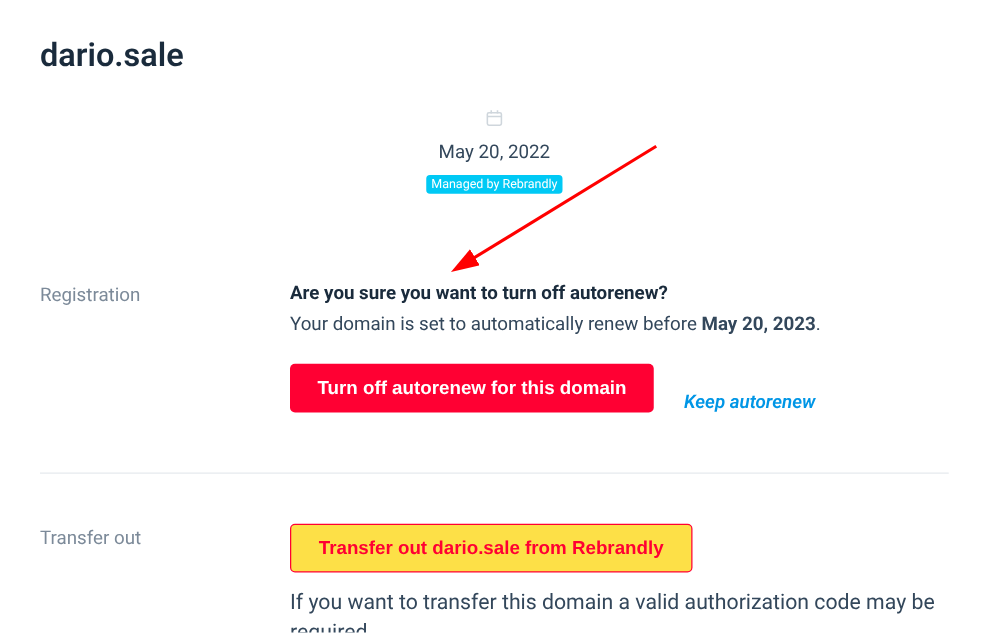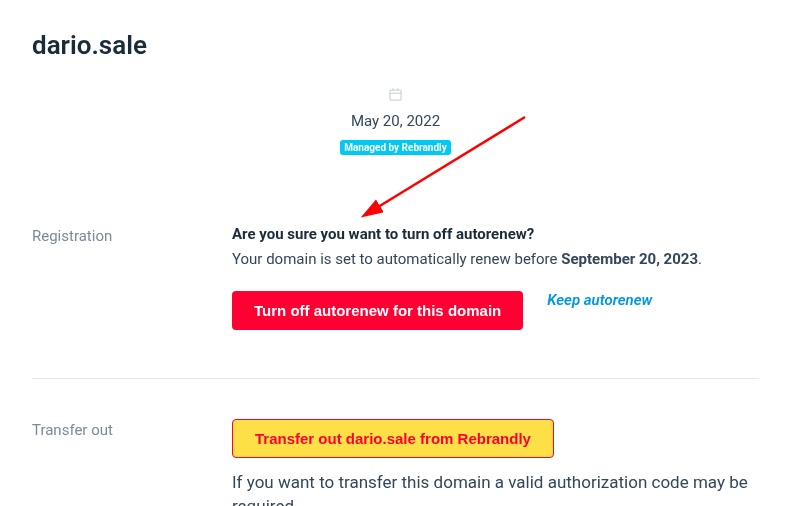--- a/index.html
+++ b/index.html
@@ -30,21 +30,21 @@
       color: #cfd6dc;
     }
     .date-text {
       font-size: 15px;
       color: #33475b;
     }
     .badge {
       background: #00c9f5;
       color: #fff;
       font-size: 10px;
-      font-weight: 700;
+      font-weight: 400;
       padding: 2px 4px;
       border-radius: 3px;
     }
     .section {
       display: flex;
       gap: 20px;
     }
     .section-label {
       width: 180px;
       flex-shrink: 0;
@@ -62,21 +62,21 @@
       margin-bottom: 6px;
     }
     .q-line {
       font-size: 15px;
       color: #33475b;
       line-height: 1.45;
     }
     .q-line strong { font-weight: 700; }
     .btn-row {
       display: flex;
-      align-items: flex-start;
+      align-items: flex-end;
       gap: 24px;
       margin-top: 20px;
     }
     .btn-danger {
       background: #ff0033;
       color: #fff;
       border: none;
       font-size: 15px;
       font-weight: 600;
       padding: 11px 22px;
@@ -142,21 +142,21 @@
   </span>
   <span class="date-text">May 20, 2022</span>
   <span class="badge">Managed by Rebrandly</span>
 </div>
 
 <div class="section">
   <div class="section-label">Registration</div>
   <div class="section-body">
     <div class="q-heading">Are you sure you want to turn off autorenew?</div>
     <div class="q-line">
-      <span>Your domain is set to automatically renew before </span><strong>September 20, 2023</strong><span>.</span>
+      <span>Your domain is set to automatically renew before </span><strong>May 20, 2023</strong><span>.</span>
     </div>
     <div class="btn-row">
       <button class="btn-danger">Turn off autorenew for this domain</button>
       <span class="link-action">Keep autorenew</span>
     </div>
   </div>
 </div>
 
 <hr class="divider">
 

